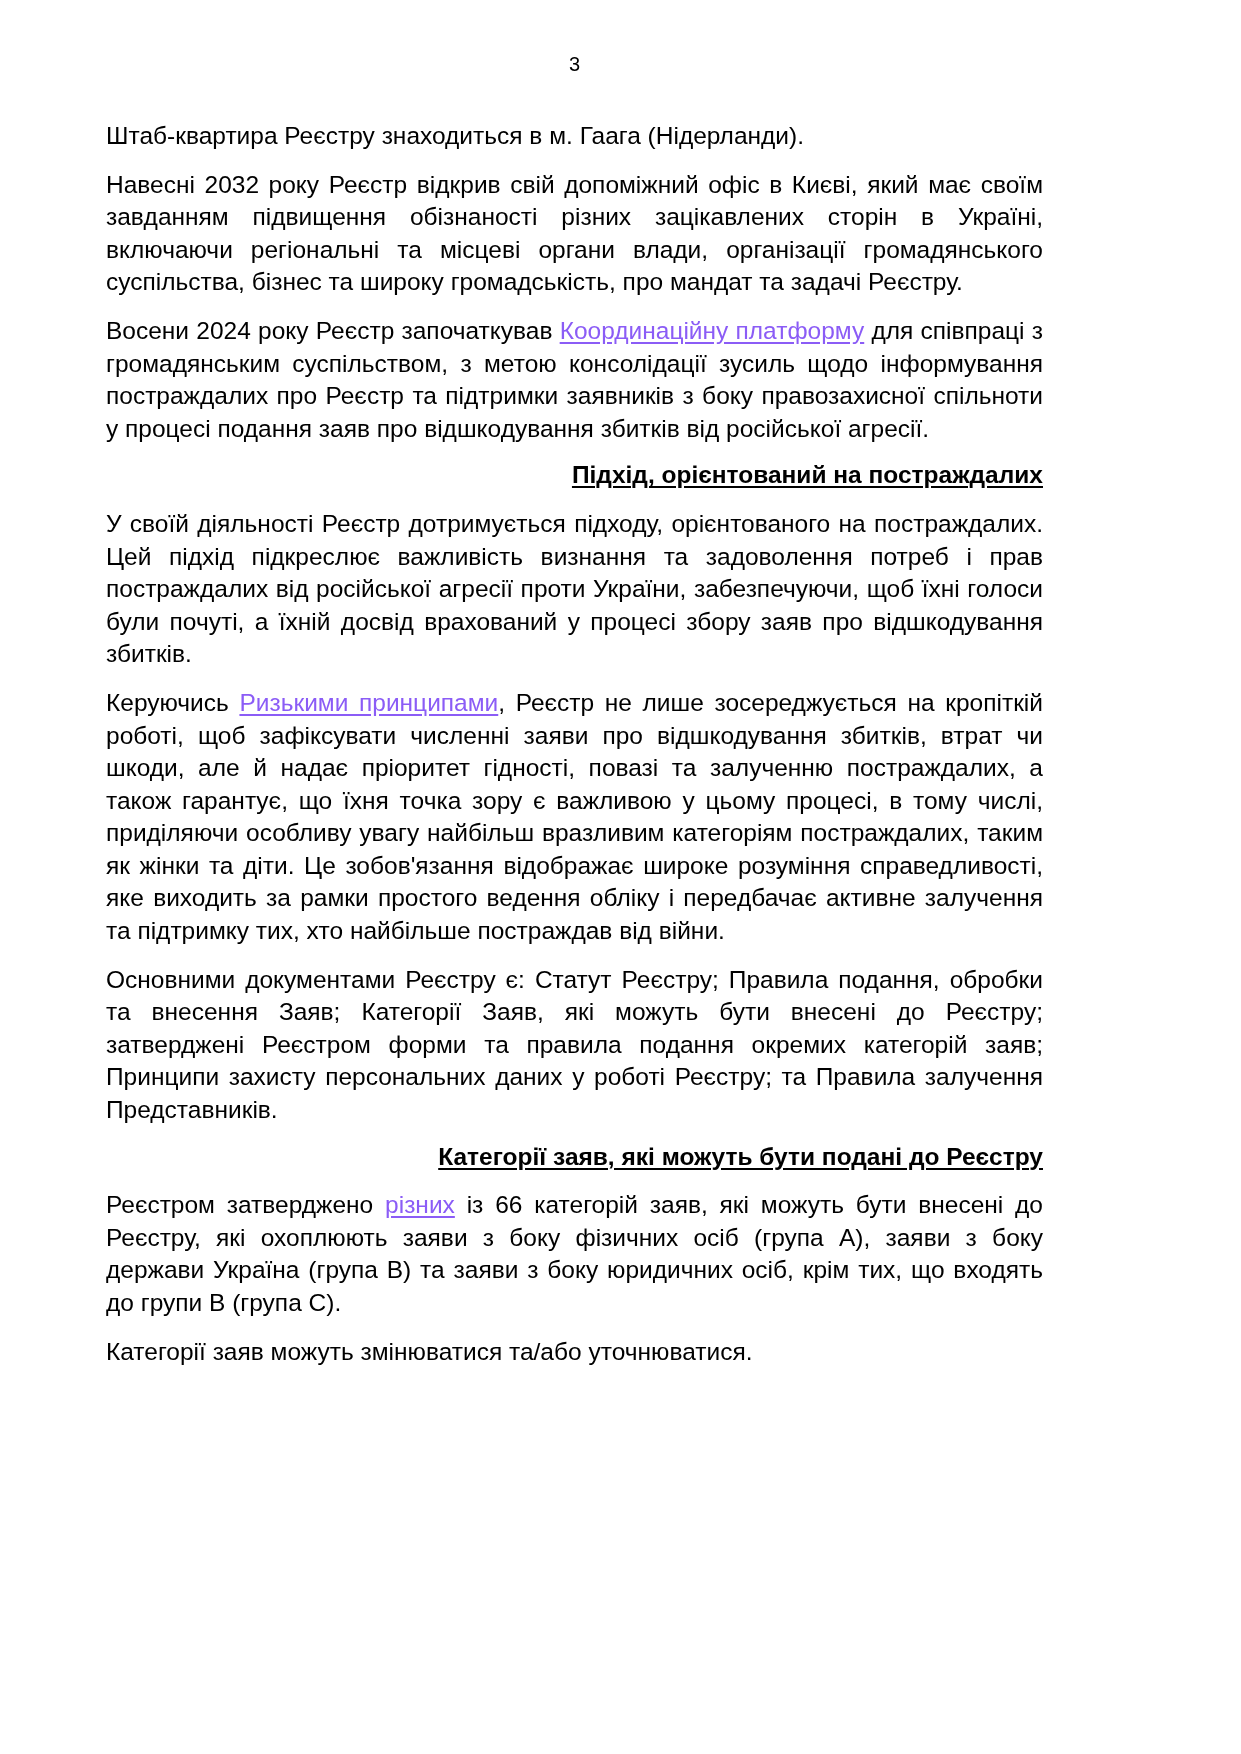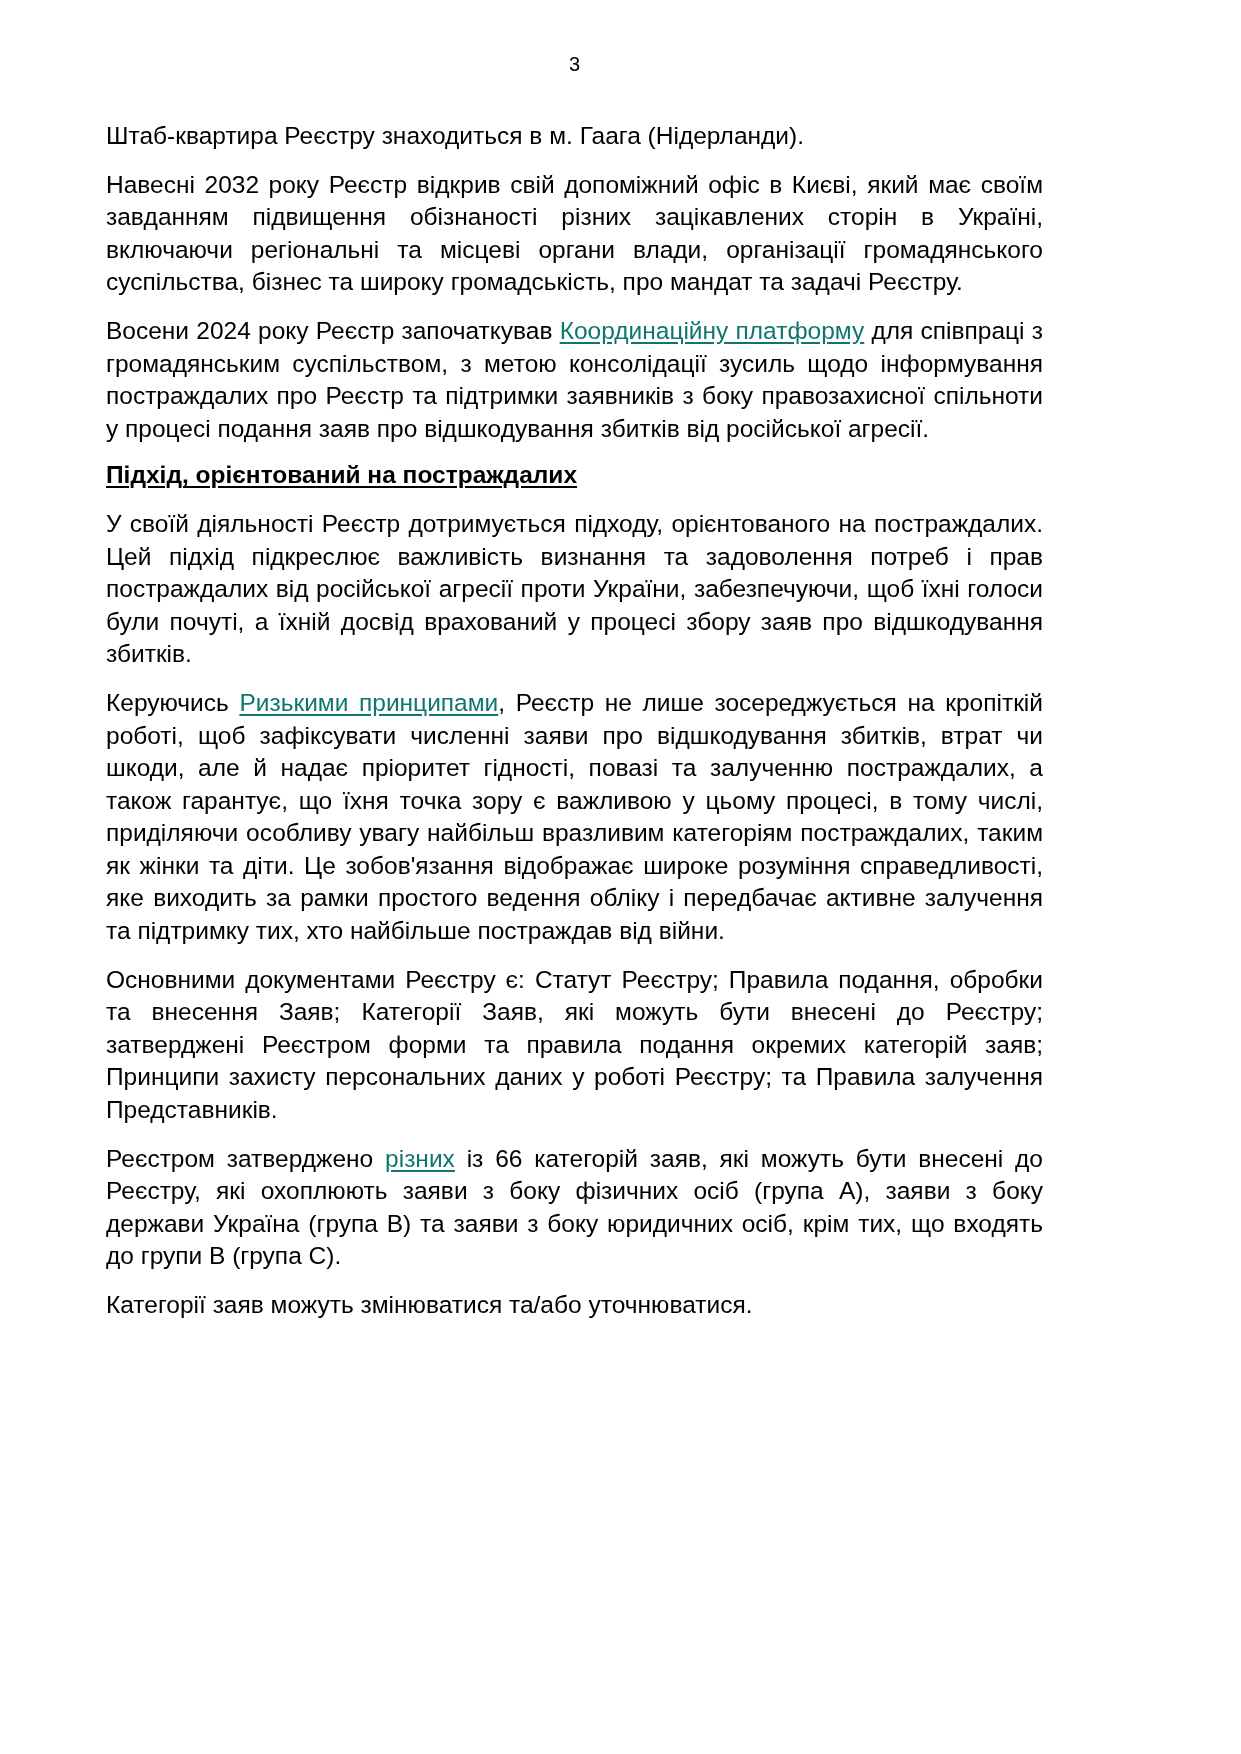--- a/index.html
+++ b/index.html
@@ -10,37 +10,38 @@
     font-size: 24.5px; line-height: 32.6px;
   }
   .page-number {
     position: absolute; left: 0; width: 937px; top: 52px; text-align: center;
     font-size: 20px; line-height: 24px;
   }
   .content { position: absolute; left: 0; top: 104px; width: 937px; }
   p { margin: 16px 0 14px 0; text-align: justify; text-align-last: left; }
   h2 {
     margin: 4px 0 14px 0; font-size: 24.5px; line-height: 32.6px; font-weight: bold;
-    text-decoration: underline; text-underline-offset: 3px; text-decoration-thickness: 2px;
+    text-decoration: underline; text-underline-offset: 3px; text-decoration-thickness: 2px; text-align: right;
   }
-  a.link { color: #0f766e; text-decoration: underline; text-underline-offset: 3px; }
+  a.link { color: #8b5cf6; text-decoration: underline; text-underline-offset: 3px; }
 </style>
 </head>
 <body>
 
 <div class="page">
   <div class="page-number">3</div>
 
   <div class="content">
     <p>Штаб-квартира Реєстру знаходиться в м. Гаага (Нідерланди).</p>
     <p>Навесні 2032 року Реєстр відкрив свій допоміжний офіс в Києві, який має своїм завданням підвищення обізнаності різних зацікавлених сторін в Україні, включаючи регіональні та місцеві органи влади, організації громадянського суспільства, бізнес та широку громадськість, про мандат та задачі Реєстру.</p>
     <p><span>Восени 2024 року Реєстр започаткував </span><a class="link">Координаційну платформу</a><span> для співпраці з громадянським суспільством, з метою консолідації зусиль щодо інформування постраждалих про Реєстр та підтримки заявників з боку правозахисної спільноти у процесі подання заяв про відшкодування збитків від російської агресії.</span></p>
 
     <h2>Підхід, орієнтований на постраждалих</h2>
     <p>У своїй діяльності Реєстр дотримується підходу, орієнтованого на постраждалих. Цей підхід підкреслює важливість визнання та задоволення потреб і прав постраждалих від російської агресії проти України, забезпечуючи, щоб їхні голоси були почуті, а їхній досвід врахований у процесі збору заяв про відшкодування збитків.</p>
     <p><span>Керуючись </span><a class="link">Ризькими принципами</a><span>, Реєстр не лише зосереджується на кропіткій роботі, щоб зафіксувати численні заяви про відшкодування збитків, втрат чи шкоди, але й надає пріоритет гідності, повазі та залученню постраждалих, а також гарантує, що їхня точка зору є важливою у цьому процесі, в тому числі, приділяючи особливу увагу найбільш вразливим категоріям постраждалих, таким як жінки та діти. Це зобов'язання відображає широке розуміння справедливості, яке виходить за рамки простого ведення обліку і передбачає активне залучення та підтримку тих, хто найбільше постраждав від війни.</span></p>
 
     <p>Основними документами Реєстру є: Статут Реєстру; Правила подання, обробки та внесення Заяв; Категорії Заяв, які можуть бути внесені до Реєстру; затверджені Реєстром форми та правила подання окремих категорій заяв; Принципи захисту персональних даних у роботі Реєстру; та Правила залучення Представників.</p>
 
+    <h2>Категорії заяв, які можуть бути подані до Реєстру</h2>
     <p><span>Реєстром затверджено </span><a class="link">різних</a><span> із 66 категорій заяв, які можуть бути внесені до Реєстру, які охоплюють заяви з боку фізичних осіб (група A), заяви з боку держави Україна (група B) та заяви з боку юридичних осіб, крім тих, що входять до групи B (група C).</span></p>
     <p>Категорії заяв можуть змінюватися та/або уточнюватися.</p>
   </div>
 </div>
 
 </body></html>

